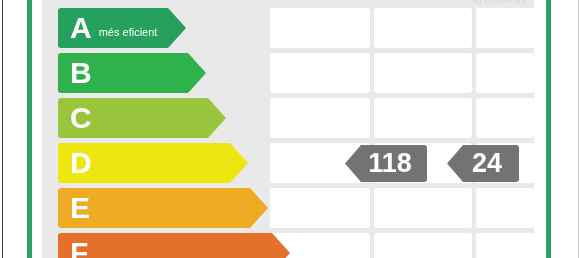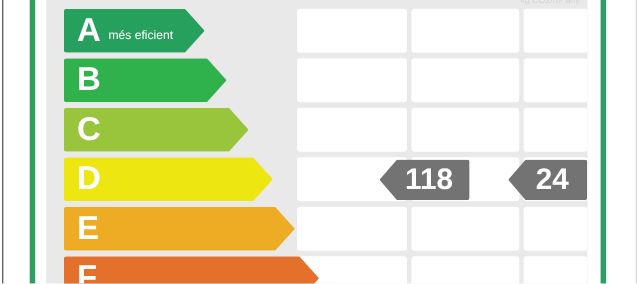--- a/index.html
+++ b/index.html
@@ -214,19 +214,19 @@
           <div class="band" style="width: 232px; background: rgb(228, 112, 44);">
             <span class="band-letter">F</span>
           </div>
         </div>
       </div>
 
     <div class="badges" id="badges-layer">
         <div class="badge" style="left: 303px; top: 145px; width: 82px;">
           <span class="badge-value">118</span>
         </div>
-        <div class="badge" style="left: 420px; top: 145px; width: 72px;">
+        <div class="badge" style="left: 405px; top: 145px; width: 72px;">
           <span class="badge-value">24</span>
         </div>
       </div>
 
   </div>
 </div>
 
 </body></html>

